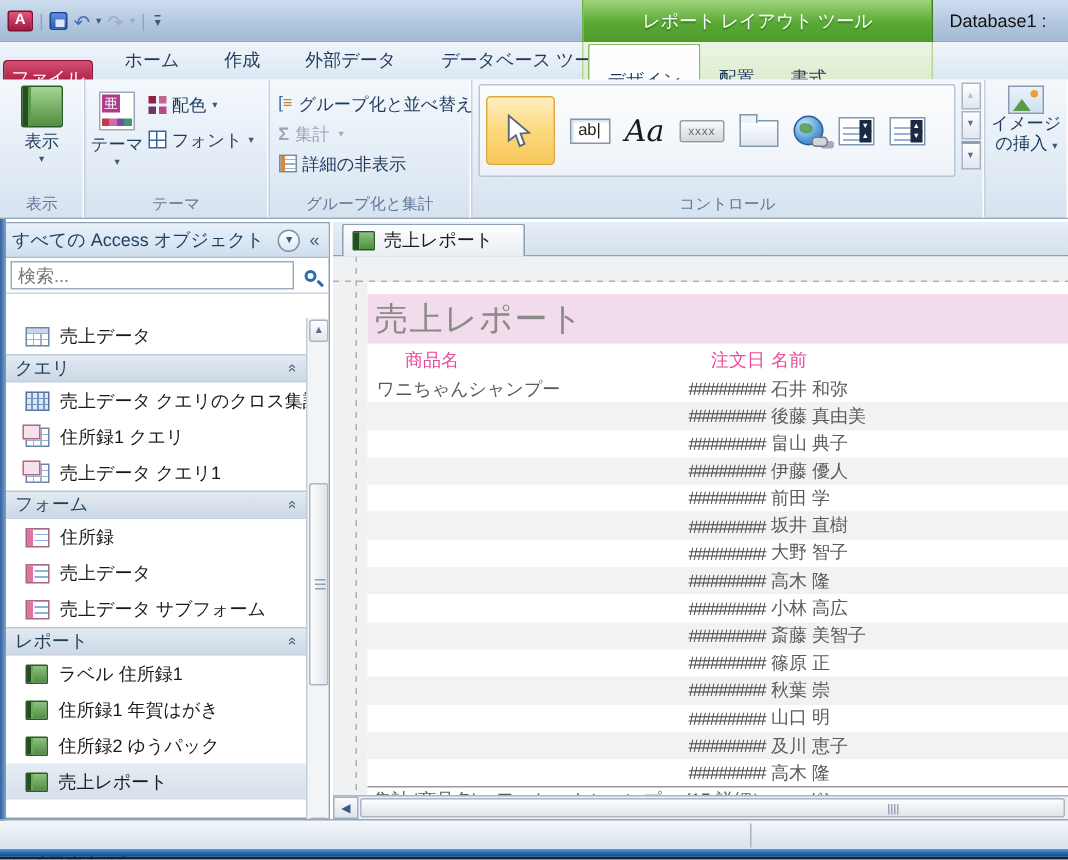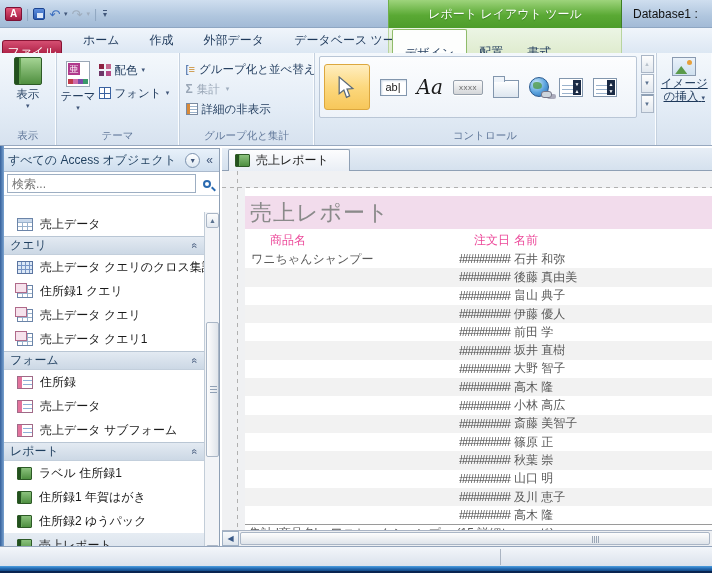--- a/index.html
+++ b/index.html
@@ -103,21 +103,21 @@
   .gal-scroll{position:absolute;right:2px;top:2px;width:13px;height:58px;display:flex;flex-direction:column;gap:1px;}
   .gal-scroll span{flex:1;border:1px solid #aab6c6;background:linear-gradient(#fdfdfd,#e2e8ef);
     font-size:6px;text-align:center;color:#5a7290;display:flex;align-items:center;justify-content:center;}
   .gal-scroll span.dis{color:#b8c2cc;}
   .gal-scroll span.last{border-top:2px solid #8fa0b5;}
   .g-img{width:56px;border-right:none;display:flex;justify-content:center;}
   .ic-image{width:24px;height:19px;border:1px solid #8a9ab0;background:linear-gradient(#eaf2fa,#cfe0ef);position:relative;margin-bottom:1px;}
   .ic-image::before{content:"";position:absolute;right:3px;top:2px;width:5px;height:5px;border-radius:50%;background:#e8a03a;}
   .ic-image::after{content:"";position:absolute;left:2px;bottom:1px;width:12px;height:8px;background:#5a9a4a;
     clip-path:polygon(0 100%,50% 0,100% 100%);}
-  .bigbtn .lbl2{line-height:13px;text-align:center;text-decoration:underline;}
+  .bigbtn .lbl2{line-height:13px;text-align:center;}
 
   
   .frame-left{position:absolute;left:0;top:146px;width:4px;height:420px;background:linear-gradient(90deg,#35619c,#7aa3d0);}
   .bottom-strip{position:absolute;left:0;top:566px;width:712px;height:7px;
     background:linear-gradient(#4d9fe0,#2268b0 55%,#154a86);border-bottom:2px solid #0a2450;}
 
   
   .navpane{position:absolute;left:4px;top:148px;width:216px;height:398px;background:#fff;border:1px solid #8fa0b5;border-left:none;}
   .nav-hdr{height:23px;background:linear-gradient(#e8f1fa,#cfdeee);border-bottom:1px solid #aab9cc;
     display:flex;align-items:center;padding:0 4px;gap:4px;}
@@ -349,24 +349,20 @@
           <div class="nav-item">
             <span class="ic ic-crosstab"></span>
             <span>売上データ クエリのクロス集計</span>
           </div>
           <div class="nav-item">
             <span class="ic ic-query"></span>
             <span>住所録1 クエリ</span>
           </div>
           <div class="nav-item">
             <span class="ic ic-query"></span>
-            <span>売上データ クエリ</span>
-          </div>
-          <div class="nav-item">
-            <span class="ic ic-query"></span>
             <span>売上データ クエリ1</span>
           </div>
           <div class="nav-section">
             <span>フォーム</span>
             <span class="chev">«</span>
           </div>
           <div class="nav-item">
             <span class="ic ic-form"></span>
             <span>住所録</span>
           </div>

